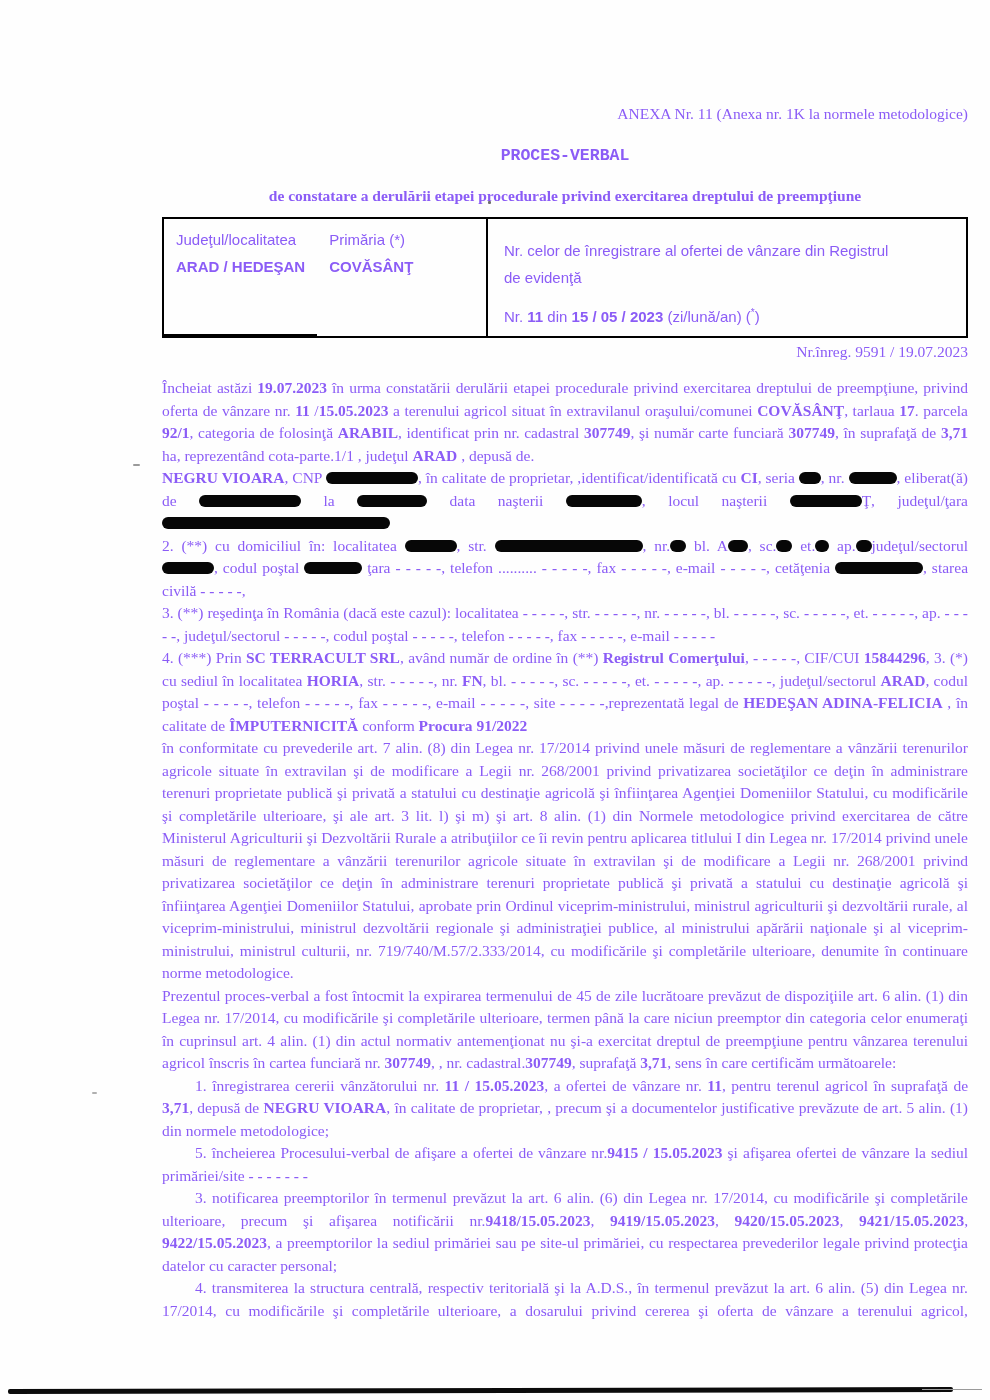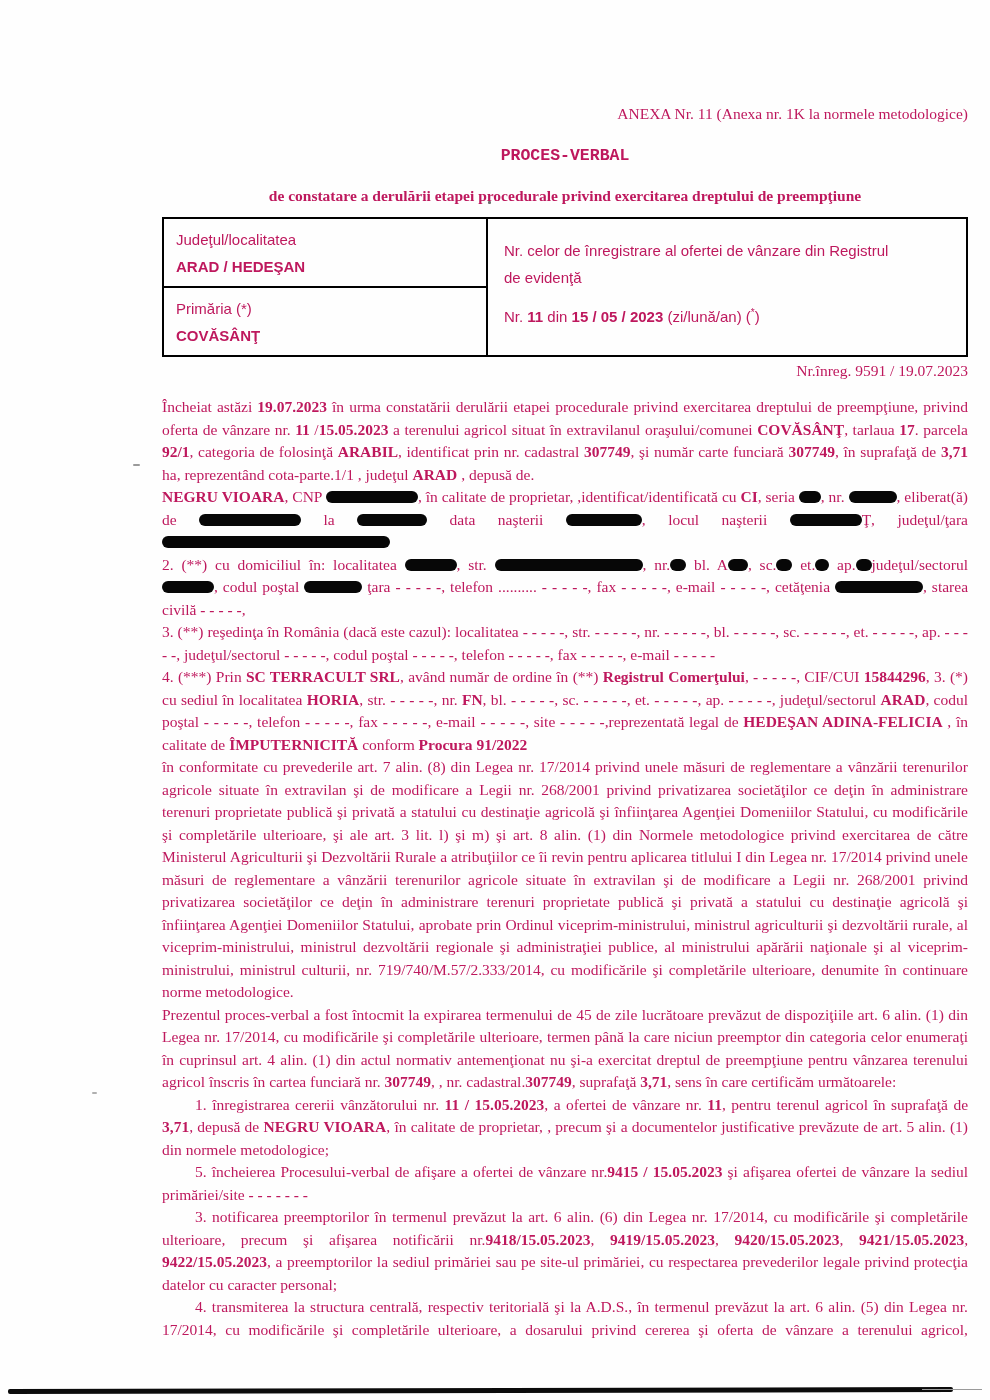--- a/index.html
+++ b/index.html
@@ -2,21 +2,21 @@
 <html lang="ro"><head>
 <meta charset="utf-8">
 <style>
   html,body{margin:0;padding:0;background:#e8e8e8;}
   .page{
     position:relative;
     width:990px;height:1400px;
     margin:0 auto;
     background:#fefefe;
     overflow:hidden;
-    color:#be185d;
+    color:#8b5cf6;
     font-family:"Liberation Serif","DejaVu Serif",serif;
   }
   .content{
     position:absolute;
     left:162px;top:0;
     width:806px;
   }
   .annex{
     margin-top:104px;
     text-align:right;
@@ -42,21 +42,21 @@
   .tbl{
     margin-top:11px;
     display:flex;
     border:2px solid #000;
     font-family:"Liberation Sans","DejaVu Sans",sans-serif;
     font-size:15px;
   }
   .tleft{
     width:322px;
     border-right:2px solid #000;
-    display:flex;flex-direction:column;
+    display:flex;flex-direction:row;
   }
   .tcell{
     padding:7px 12px 6px 12px;
     min-height:48px;
     line-height:27px;
   }
   .tcell-top{border-bottom:2px solid #000;}
   .tright{
     flex:1;
     padding:18px 60px 6px 16px;

